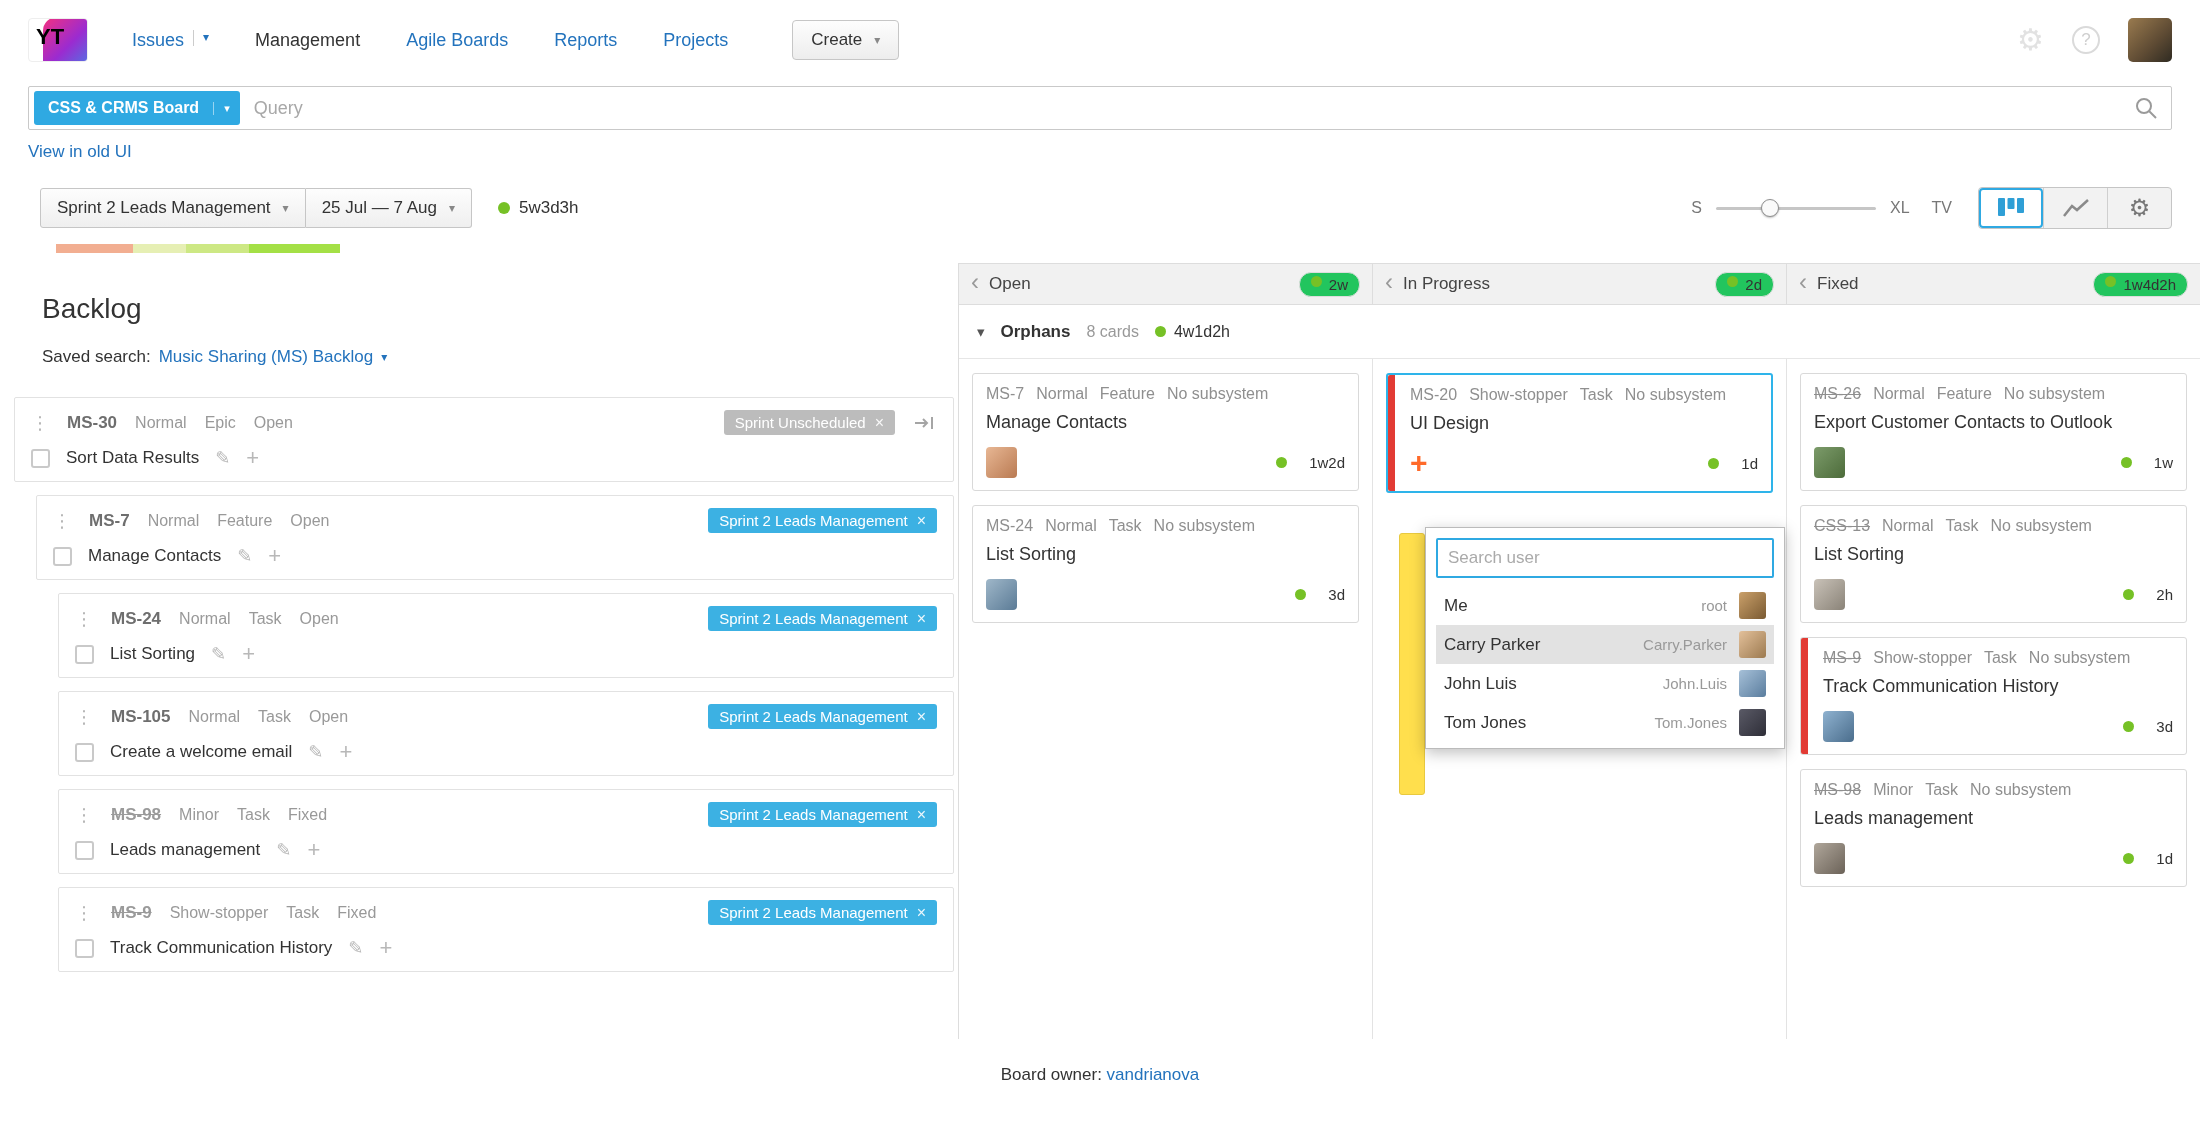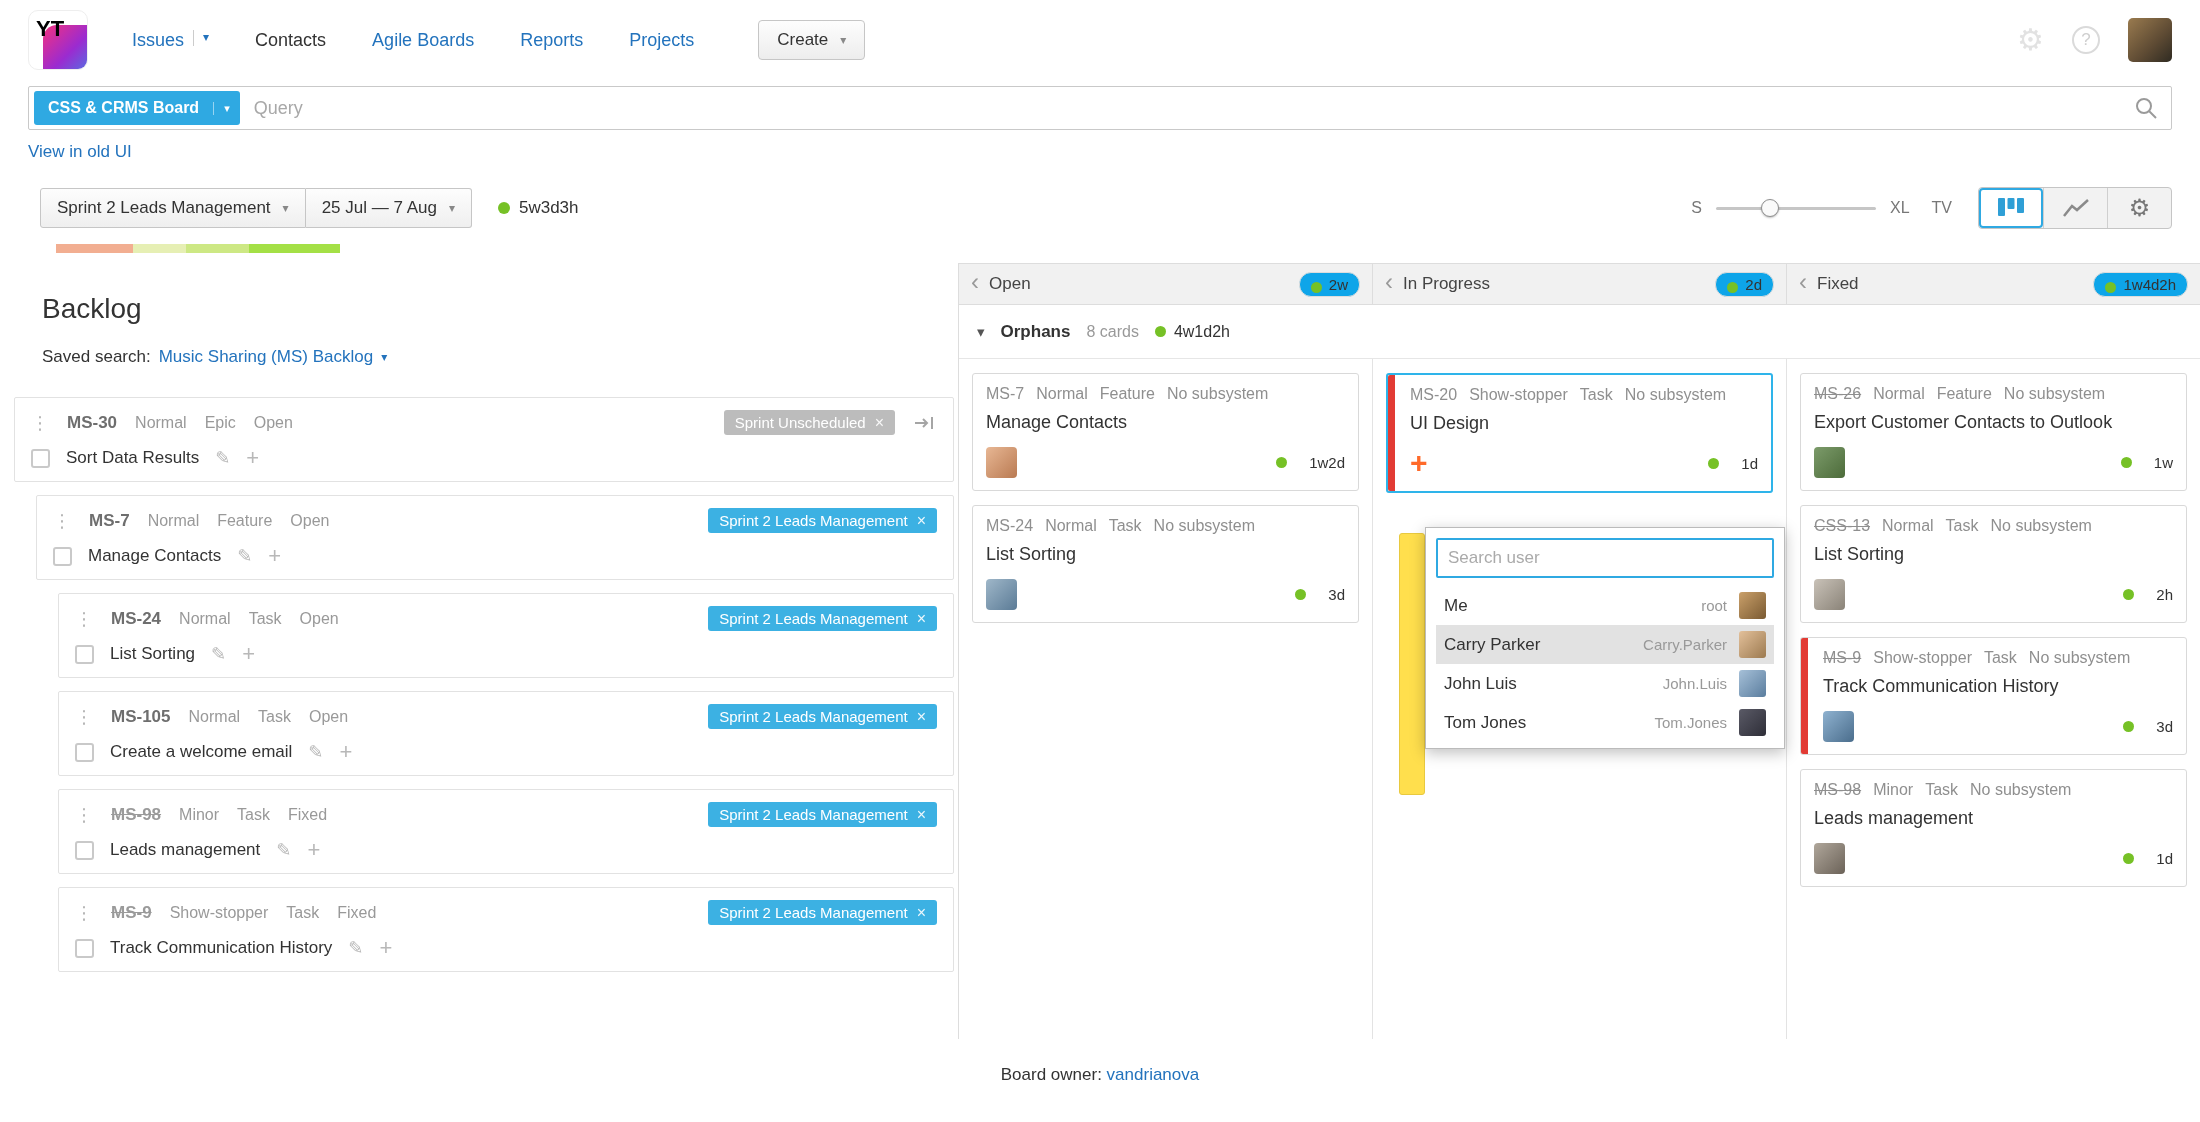--- a/index.html
+++ b/index.html
@@ -6,21 +6,21 @@
     --blue:#2373bd; --accent:#2fa9e2; --tagblue:#3cb1e3; --green:#76c126;
     --red:#e23b34; --orange:#ff6a2a; --border:#d9d9d9;
   }
   *{box-sizing:border-box;margin:0;padding:0;}
   html,body{width:2200px;height:1122px;}
   body{font-family:"Liberation Sans",sans-serif;background:#fff;color:#333;overflow:hidden;}
   a{text-decoration:none;cursor:pointer;}
 
   
   .topbar{height:80px;display:flex;align-items:center;padding:0 28px;}
-  .logo{width:60px;height:60px;border-radius:10px;position:relative;overflow:hidden;background:#fff;border:1px solid #eee;flex:none;cursor:pointer;}
+  .logo{width:60px;height:44px;border-radius:4px;position:relative;overflow:hidden;background:#fff;border:1px solid #eee;flex:none;cursor:pointer;}
   .logo .grad{position:absolute;right:-16px;bottom:-16px;width:60px;height:60px;border-radius:14px;background:linear-gradient(135deg,#f5317f,#9b2bd0 45%,#21a2f1);}
   .logo .yt{position:absolute;left:7px;top:5px;font-weight:bold;font-size:22px;color:#000;}
   .nav{display:flex;align-items:center;gap:46px;margin-left:44px;font-size:18px;}
   .nav a{color:var(--blue);}
   .nav a.active{color:#333;cursor:default;}
   .issues-wrap{display:flex;align-items:flex-start;gap:9px;}
   .nav-divider{width:1px;height:16px;background:#ccc;}
   .caret{font-size:12px;color:#888;}
   .blue-caret{color:var(--blue);}
   .create-btn{margin-left:64px;display:flex;align-items:center;gap:12px;padding:9px 18px;font-size:17px;color:#333;background:linear-gradient(#fdfdfd,#ededed);border:1px solid #c6c6c6;border-radius:4px;cursor:pointer;font-family:inherit;}
@@ -89,21 +89,21 @@
   .plusG{color:#b8b8b8;font-size:22px;line-height:1;cursor:pointer;}
   .drag{color:#b3b3b3;font-size:18px;cursor:grab;}
 
   
   .board{flex:1;display:flex;flex-direction:column;border-left:1px solid #ddd;min-width:0;}
   .col-headers{display:flex;height:42px;background:#f1f1f1;border-top:1px solid #ddd;border-bottom:1px solid #ddd;}
   .col-h{flex:1;display:flex;align-items:center;gap:10px;padding:0 12px;border-left:1px solid #ddd;min-width:0;}
   .col-h:first-child{border-left:none;}
   .chev{color:#999;font-size:24px;margin-top:-4px;cursor:pointer;}
   .col-name{font-size:17px;color:#444;}
-  .time-pill{margin-left:auto;display:flex;align-items:flex-end;gap:7px;background:#0ea5e9;border:1px solid #ddd;border-radius:12px;padding:3px 11px;font-size:15px;color:#333;}
+  .time-pill{margin-left:auto;display:flex;align-items:flex-start;gap:7px;background:#22c55e;border:1px solid #ddd;border-radius:12px;padding:3px 11px;font-size:15px;color:#333;}
   .swimlane{height:54px;display:flex;align-items:center;gap:16px;padding:0 18px;border-bottom:1px solid #e6e6e6;}
   .sw-caret{color:#555;font-size:15px;cursor:pointer;}
   .sw-name{font-weight:bold;font-size:17px;cursor:pointer;}
   .sw-count{color:#999;font-size:16px;}
   .sw-time{display:flex;align-items:center;gap:8px;font-size:16px;color:#333;}
   .columns{flex:1;display:flex;min-height:0;}
   .col{flex:1;padding:14px 13px;display:flex;flex-direction:column;gap:14px;border-left:1px solid #e3e3e3;min-width:0;}
   .col:first-child{border-left:none;}
   .col.rel{position:relative;}
 
@@ -155,21 +155,21 @@
   <div class="logo">
     <div class="grad"></div>
     <span class="yt">YT</span>
   </div>
   <nav class="nav">
     <span class="issues-wrap">
       <a>Issues</a>
       <span class="nav-divider"></span>
       <span class="caret blue-caret">▾</span>
     </span>
-    <a class="active">Contacts</a>
+    <a class="active">Management</a>
     <a>Agile Boards</a>
     <a>Reports</a>
     <a>Projects</a>
   </nav>
   <button class="create-btn">
     <span>Create</span>
     <span class="caret">▾</span>
   </button>
   <div class="top-icons">
     <span class="gear">⚙</span>

